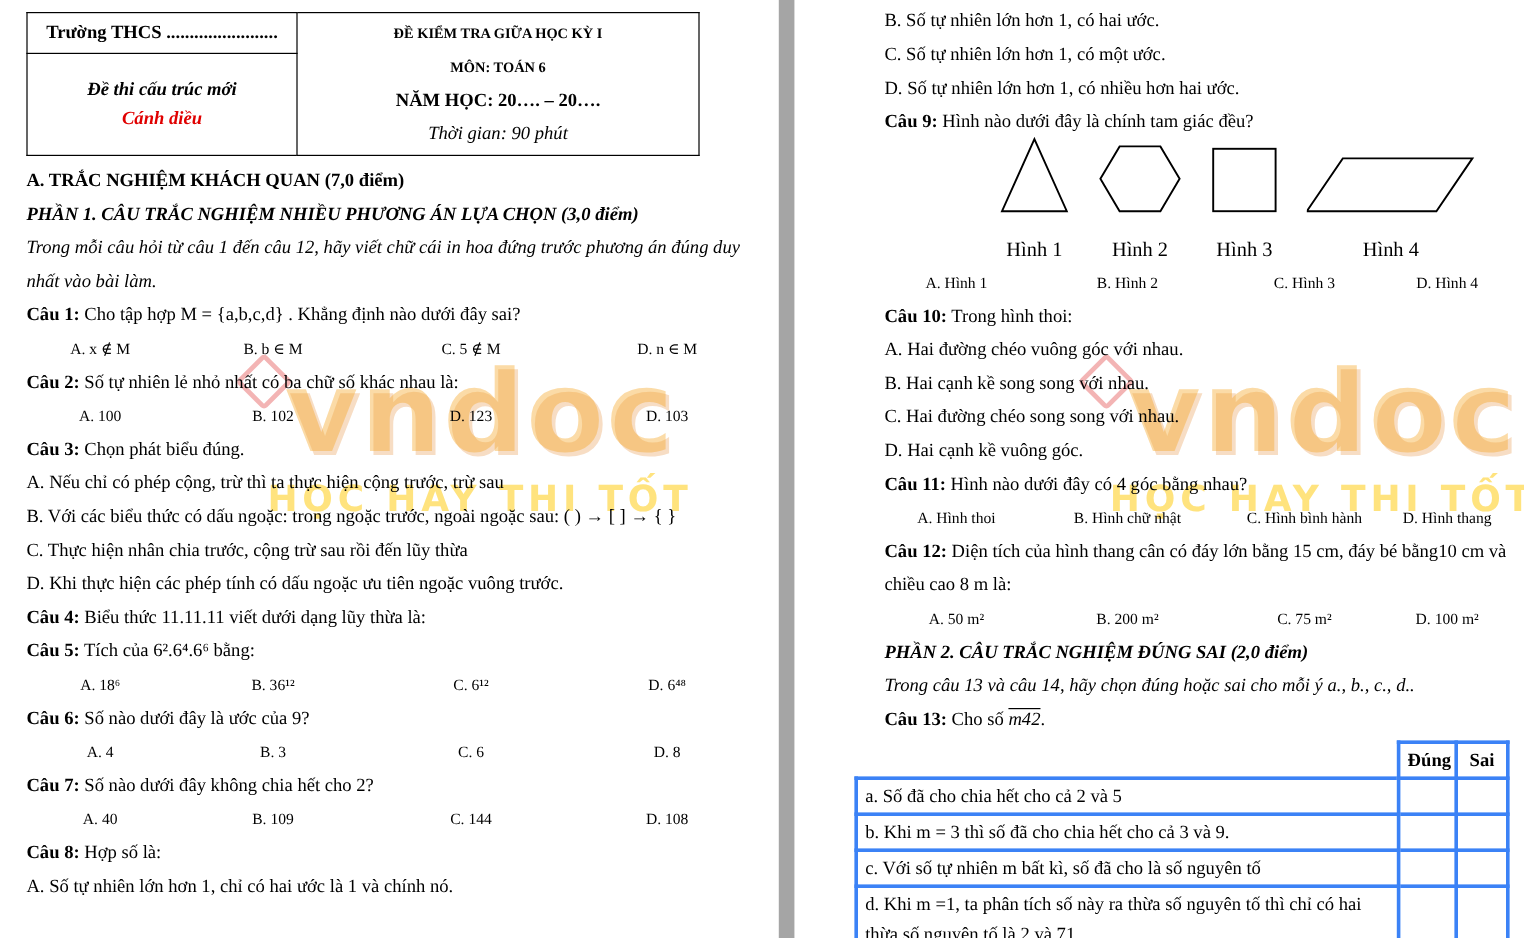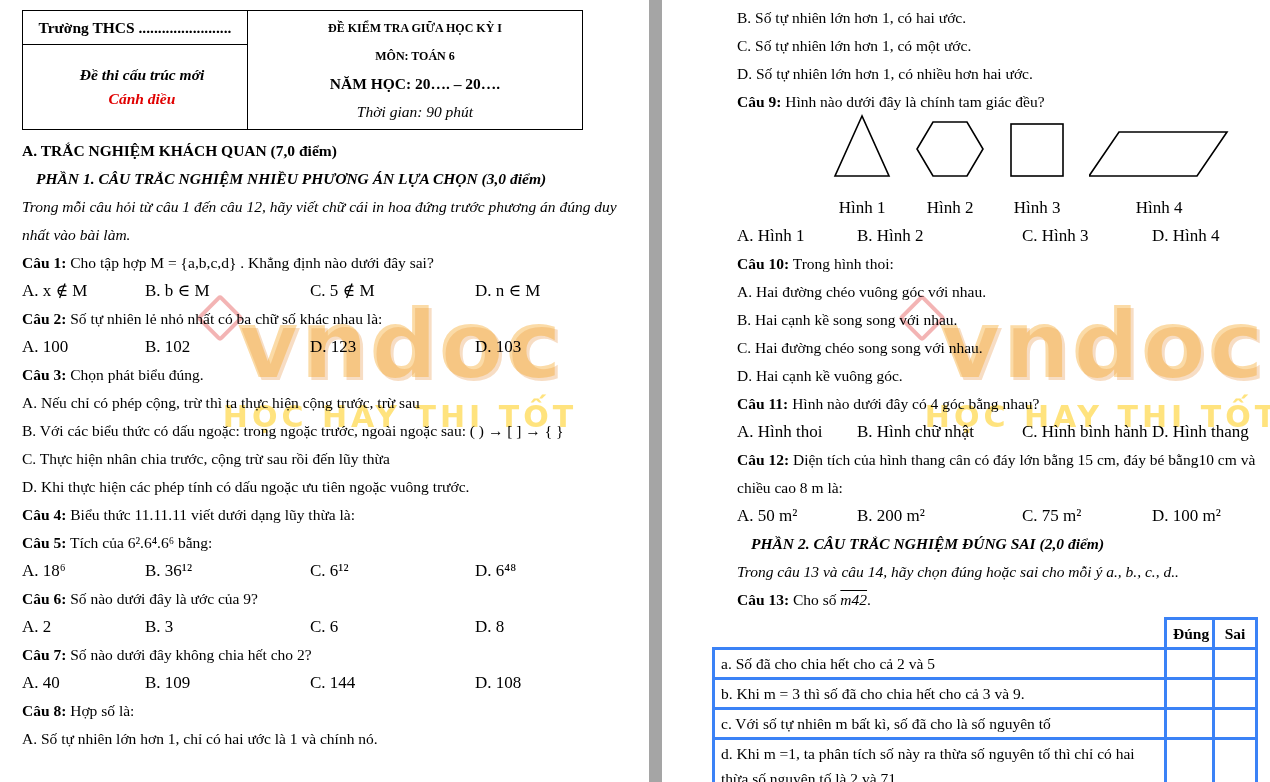--- a/index.html
+++ b/index.html
@@ -9,34 +9,34 @@
   .page { background:#ffffff; position:relative; overflow:hidden; height:782px; }
   .page-left { width:649px; }
   .gutter { width:13px; background:#a5a5a5; height:782px; }
   .page-right { flex:1; }
   .content { position:relative; z-index:1; }
   .page-left .content { padding:10px 12px 0 22px; }
   .page-right .content { padding:4px 10px 0 75px; }
   p { font-size:15.5px; line-height:28px; }
   .b { font-weight:bold; }
   .i { font-style:italic; }
-  .bi { font-weight:bold; font-style:italic;margin-left:14px; }
+  .bi { font-weight:bold; font-style:italic; }
   .red { color:#e00000; }
   .overline { text-decoration:overline; font-style:italic; }
 
   
   .header-table { border-collapse:collapse; width:561px; margin-bottom:7px; table-layout:fixed; }
   .header-table td { border:1px solid #000; text-align:center; vertical-align:middle; font-size:15.5px; }
   .ht-school-cell { width:225px; height:34px; }
   .ht-structure-cell { height:85px; line-height:24px; }
   .ht-right-cell div { line-height:28px; }
   .t16 { font-size:12px; }
 
   
-  .optrow { display:grid; font-size:17px; line-height:28px; }
+  .optrow { display:grid; font-size:13px; line-height:28px;text-align:center; }
   .optrow-p1 { grid-template-columns:123px 165px 165px 1fr; }
   .optrow-p2 { grid-template-columns:120px 165px 130px 1fr; }
 
   
   .figures { display:flex; align-items:flex-end; gap:24px; margin:6px 0 2px 96px; height:98px; }
   .fig { display:flex; flex-direction:column; align-items:center; }
   .fig svg { display:block; }
   .fig-label { font-size:17px; line-height:24px; margin-top:18px; }
 
   
@@ -122,21 +122,21 @@
       <p><span class="b">Câu 5:</span> <span>Tích của 6².6⁴.6⁶ bằng:</span></p>
       <div class="optrow optrow-p1">
         <span>A. 18⁶</span>
         <span>B. 36¹²</span>
         <span>C. 6¹²</span>
         <span>D. 6⁴⁸</span>
       </div>
 
       <p><span class="b">Câu 6:</span> <span>Số nào dưới đây là ước của 9?</span></p>
       <div class="optrow optrow-p1">
-        <span>A. 2</span>
+        <span>A. 4</span>
         <span>B. 3</span>
         <span>C. 6</span>
         <span>D. 8</span>
       </div>
 
       <p><span class="b">Câu 7:</span> <span>Số nào dưới đây không chia hết cho 2?</span></p>
       <div class="optrow optrow-p1">
         <span>A. 40</span>
         <span>B. 109</span>
         <span>C. 144</span>

